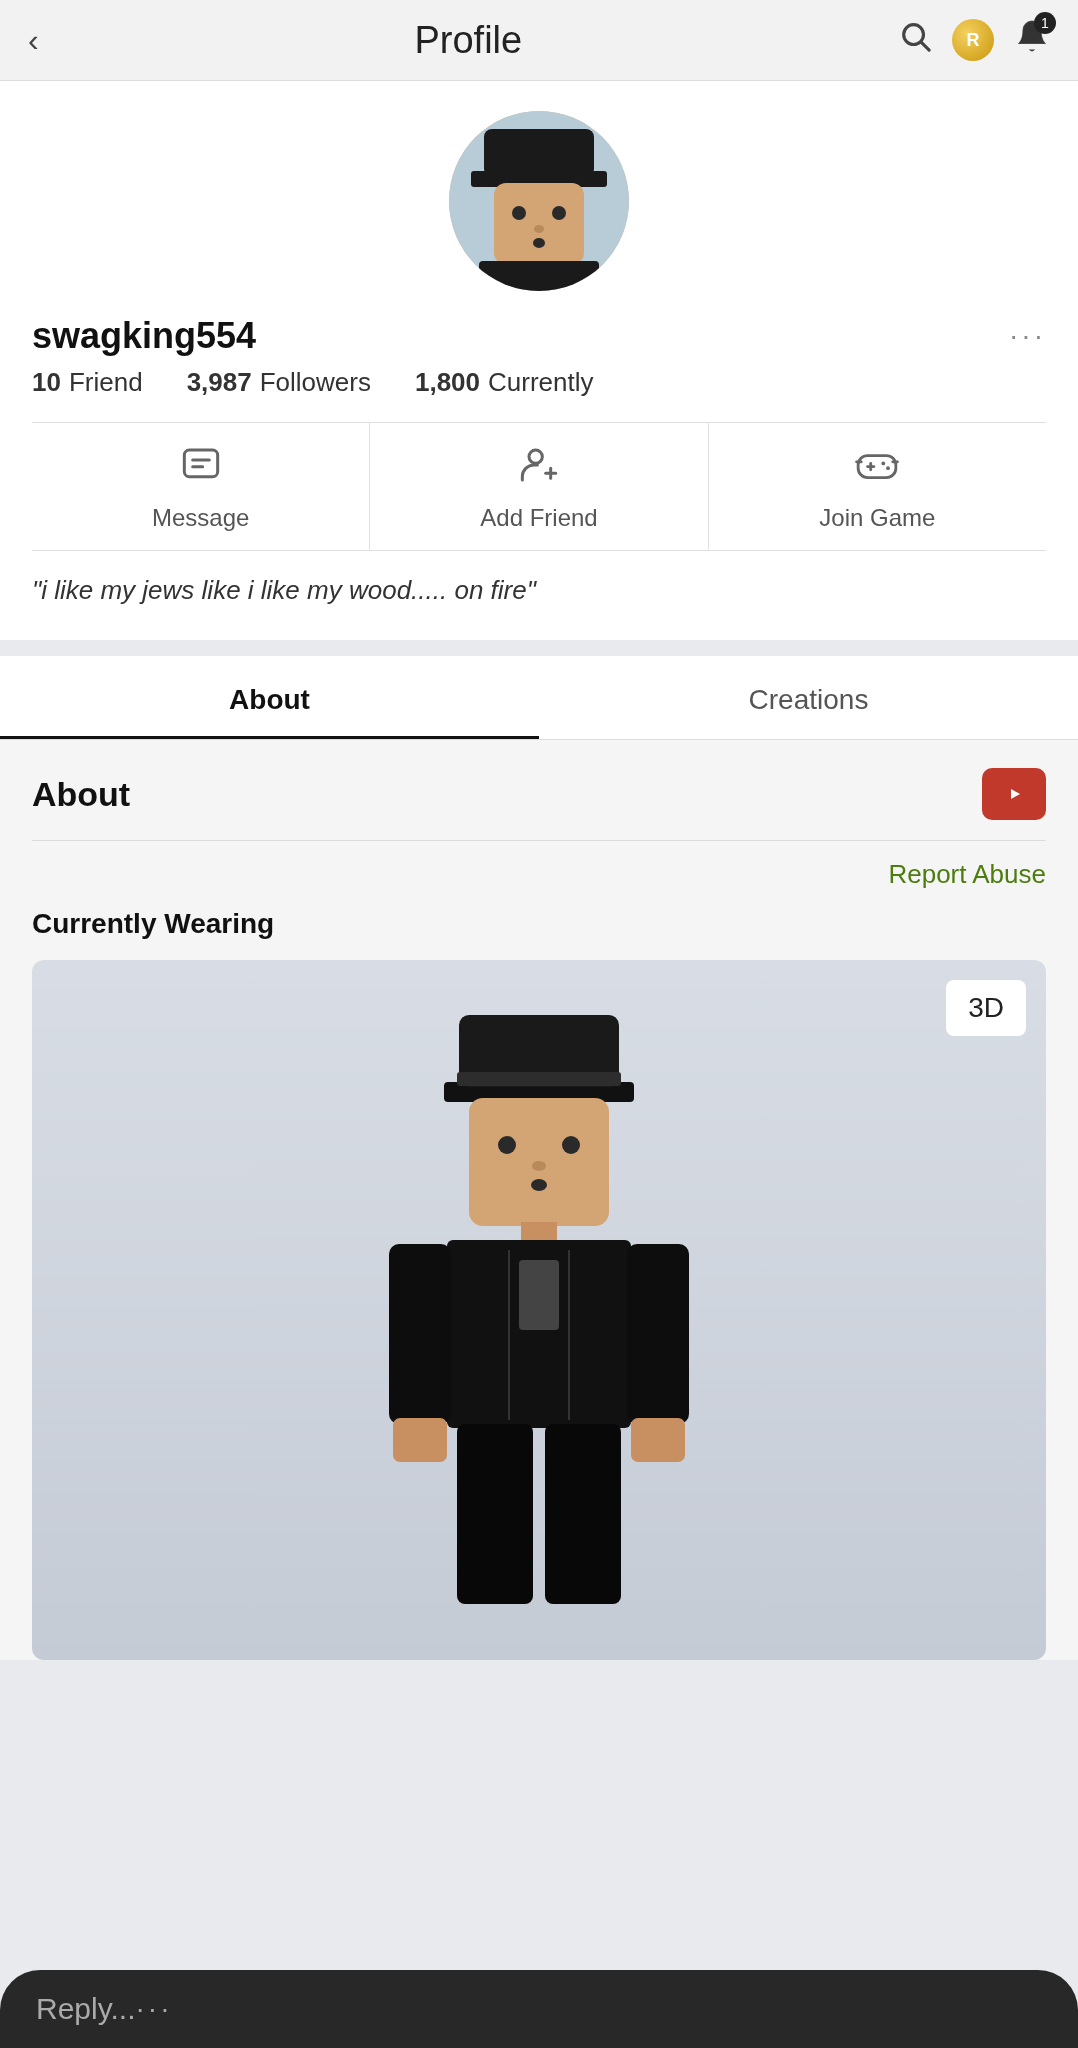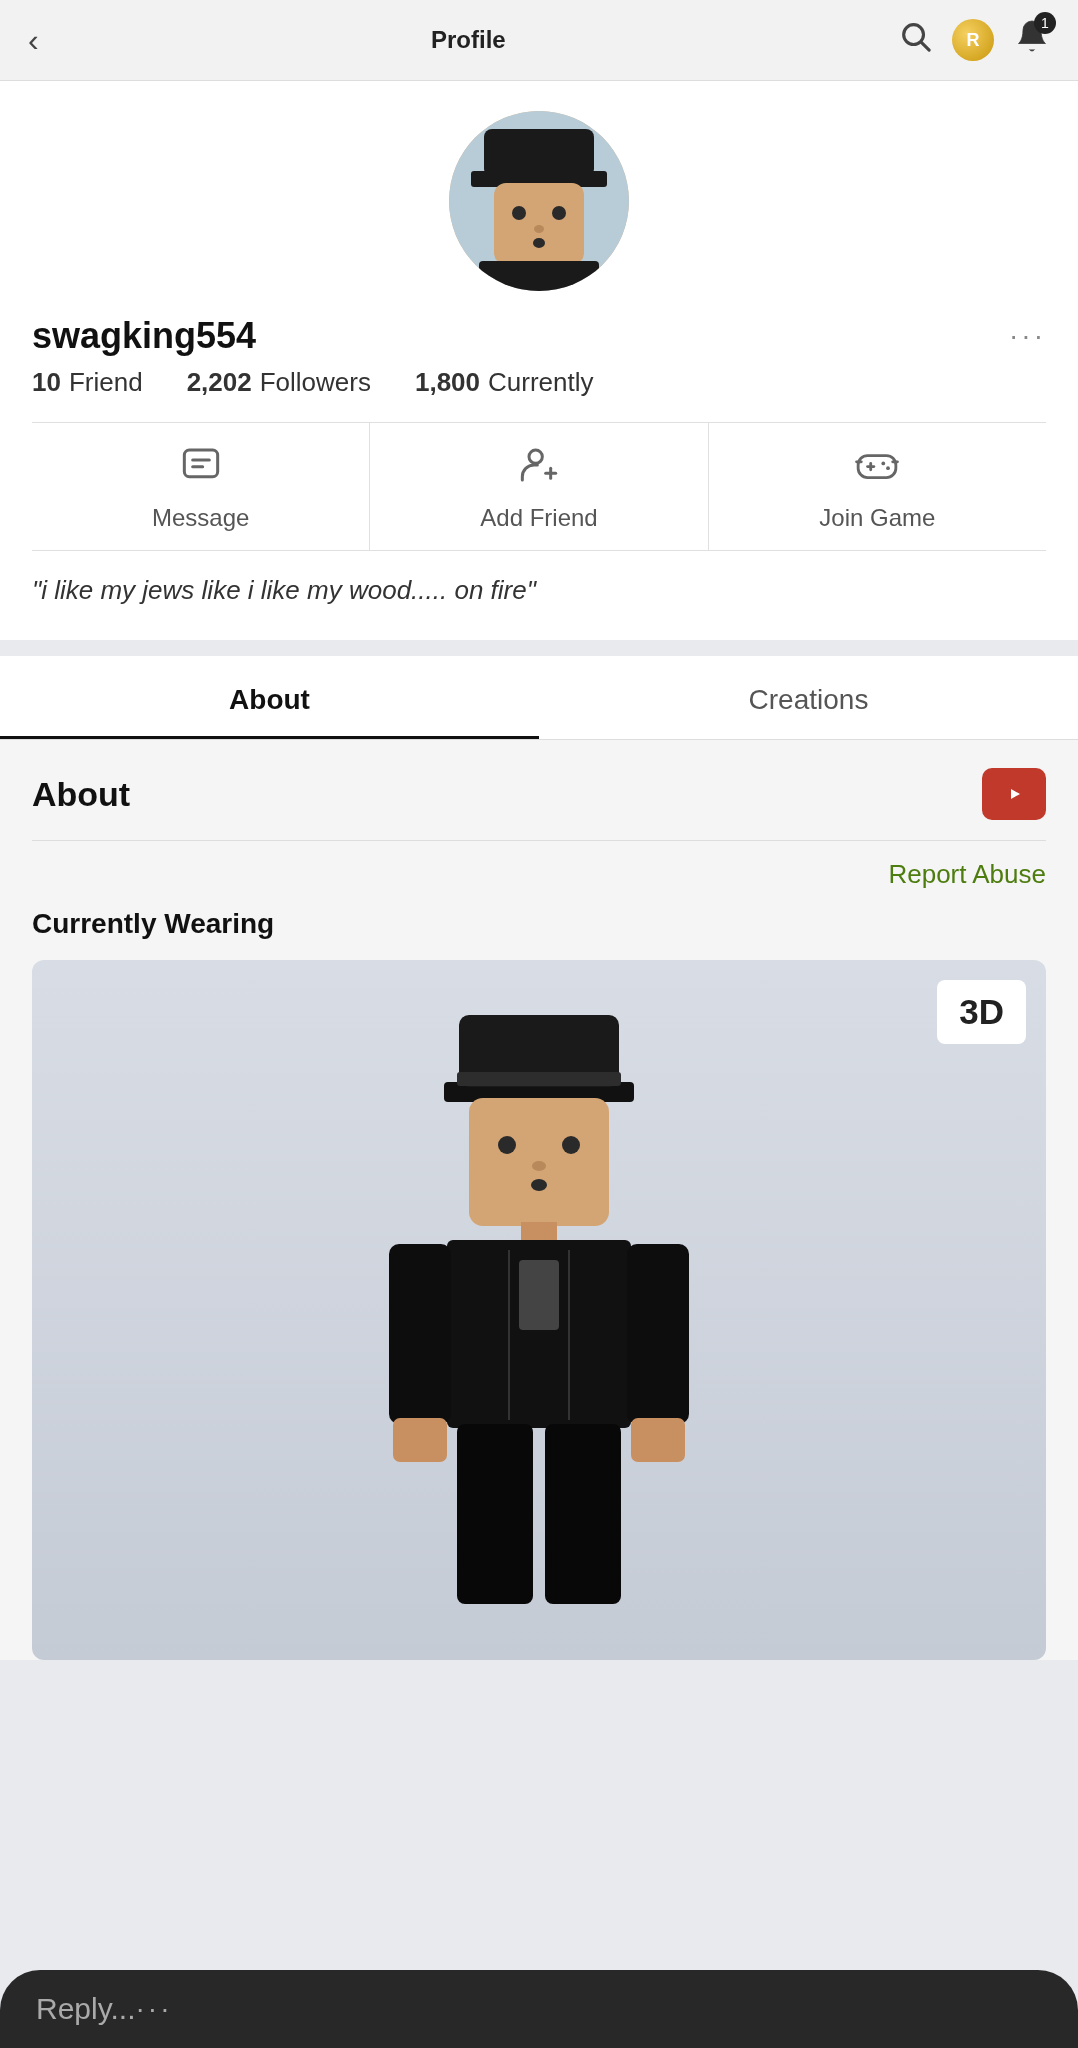--- a/index.html
+++ b/index.html
@@ -22,22 +22,22 @@
       padding: 18px 28px;
       border-bottom: 1px solid #ddd;
     }
     .nav-back {
       font-size: 32px;
       color: #444;
       font-weight: 300;
       cursor: pointer;
     }
     .nav-title {
-      font-size: 24px;
-      font-weight: 700;
+      font-size: 38px;
+      font-weight: 400;
       color: #222;
       text-align: right;
     }
     .nav-icons {
       display: flex;
       align-items: center;
       gap: 20px;
     }
     .nav-icon {
       font-size: 32px;
@@ -246,22 +246,22 @@
       justify-content: center;
     }
     .viewer-3d-btn {
       position: absolute;
       top: 20px;
       right: 20px;
       background: #fff;
       border: none;
       border-radius: 8px;
       padding: 12px 22px;
-      font-size: 35px;
-      font-weight: 700;
+      font-size: 28px;
+      font-weight: 400;
       cursor: pointer;
       color: #222;
     }
 
     
     .reply-bar {
       position: fixed;
       bottom: 0;
       left: 50%;
       transform: translateX(-50%);
@@ -338,21 +338,21 @@
     <span class="username">swagking554</span>
     <span class="more-dots">···</span>
   </div>
 
   <div class="stats-row">
     <div class="stat-item">
       <span class="stat-count">10</span>
       <span>Friend</span>
     </div>
     <div class="stat-item">
-      <span class="stat-count">2,202</span>
+      <span class="stat-count">3,987</span>
       <span>Followers</span>
     </div>
     <div class="stat-item">
       <span class="stat-count">1,800</span>
       <span>Currently</span>
     </div>
   </div>
 
   <div class="actions-row">
     <button class="action-btn">

